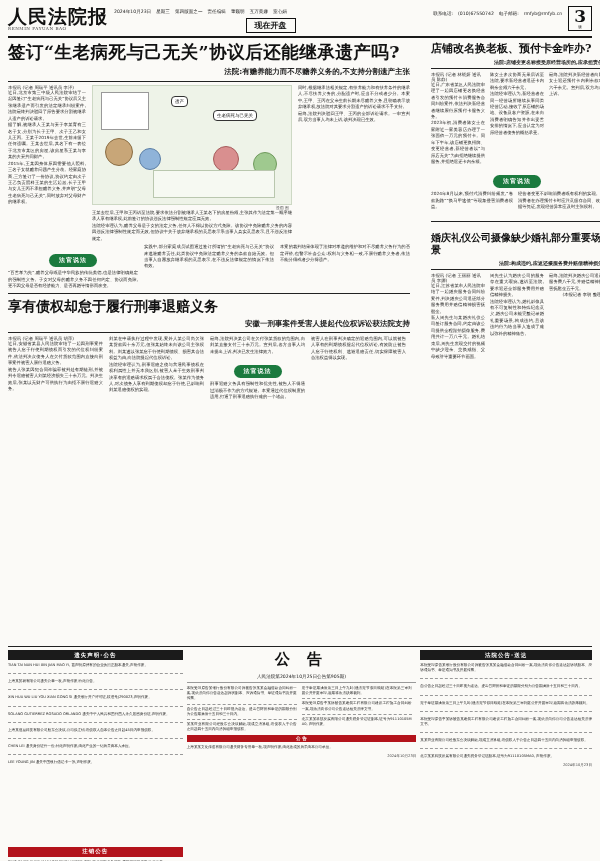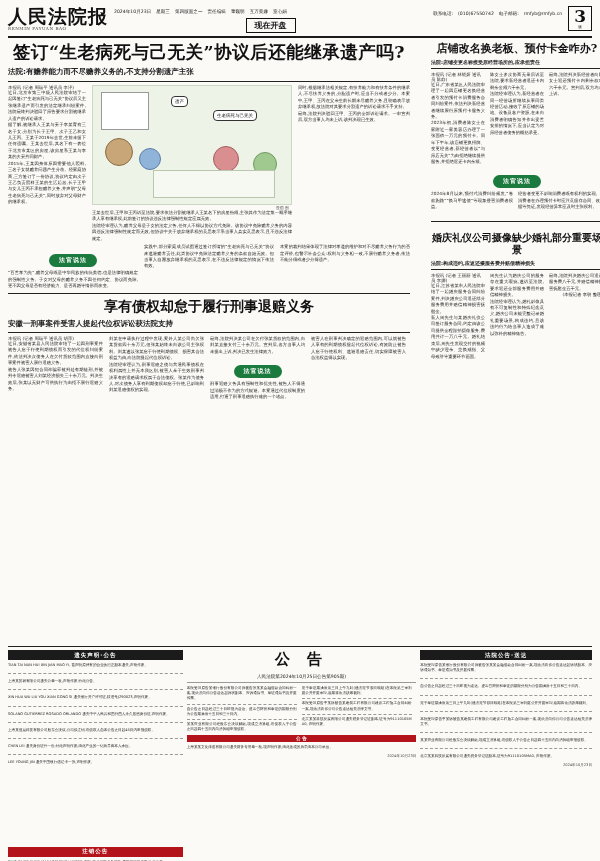--- a/index.html
+++ b/index.html
@@ -25,23 +25,23 @@
 
   
   .grid{display:flex;gap:5px;margin-top:4px;height:600px;}
   .col-left{width:405px;display:flex;flex-direction:column;gap:4px;}
   .col-right{width:172px;display:flex;flex-direction:column;gap:10px;margin-left:16px;}
 
   .rule{border-top:1px solid #222;}
   .rule-thin{border-top:1px solid #999;}
 
   
-  .headline{font-family:"DejaVu Serif","Liberation Serif",serif;font-weight:bold;text-align:center;color:#111;line-height:1.25;}
+  .headline{font-family:"DejaVu Serif","Liberation Serif",serif;font-weight:bold;color:#111;line-height:1.25;}
   .h-main{font-size:17.5px;letter-spacing:0.5px;}
-  .h-sub{font-size:7.5px;font-weight:bold;text-align:left;margin-top:3px;color:#222;}
+  .h-sub{font-size:7.5px;font-weight:bold;text-align:right;margin-top:3px;color:#222;}
   .h-mid{font-size:14px;}
   .h-small{font-size:10px;}
   .h-r{font-size:11px;}
 
   .byline{font-size:4.4px;color:#333;}
   .para{font-size:4.3px;line-height:1.5;color:#1b1b1b;text-align:justify;}
 
   
   .green-tag{display:inline-block;background:#1b7a3e;color:#fff;font-size:6px;font-weight:bold;border-radius:7px;padding:2px 10px;letter-spacing:1px;}
   .green-wrap{text-align:center;margin:3px 0;}

